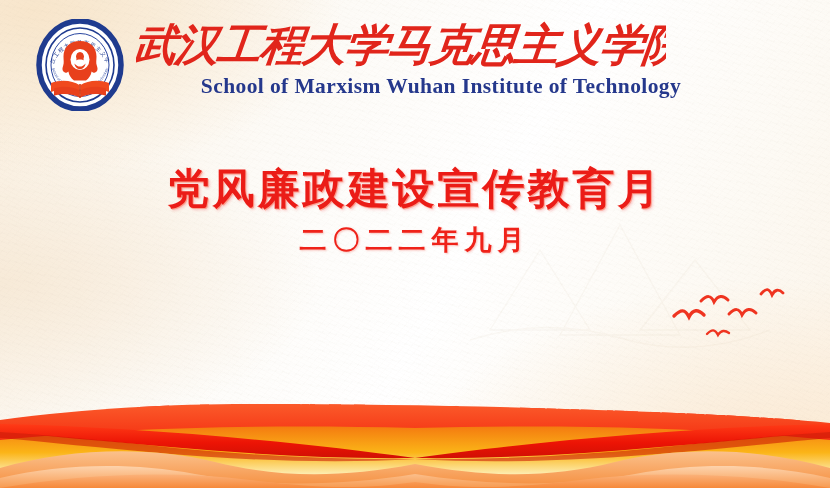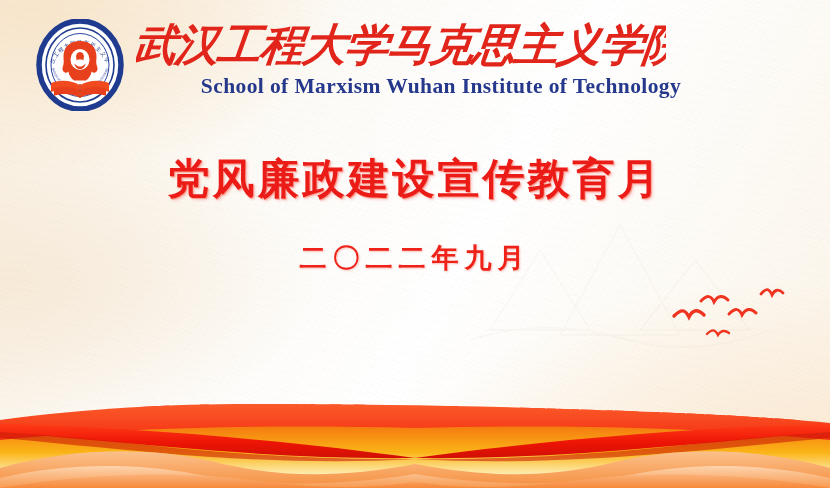--- a/index.html
+++ b/index.html
@@ -69,38 +69,38 @@
     font-weight: bold;
     font-size: 21.5px;
     letter-spacing: .4px;
     color: #25388c;
     white-space: nowrap;
   }
 
   
   .title-block {
     position: absolute;
-    left: 0; top: 146px;
+    left: 0; top: 156px;
     width: 830px;
     text-align: center;
   }
   .title-line {
     font-family: "DejaVu Sans", "Liberation Sans", sans-serif;
     font-weight: bold;
     font-size: 42px;
     line-height: 66px;
     letter-spacing: 3px;
     color: #eb1c17;
     text-shadow:
        1px 1px 0 rgba(255,120,90,.55),
        2px 2px 3px rgba(230,0,18,.20);
     white-space: nowrap;
   }
   .date-line {
-    margin-top: 28px;
+    margin-top: 0;
     font-family: "DejaVu Sans", "Liberation Sans", sans-serif;
     font-weight: bold;
     font-size: 27px;
     letter-spacing: 6px;
     color: #ef2219;
     text-shadow: 1px 1px 2px rgba(235,40,20,.28);
     white-space: nowrap;
   }
 
   

